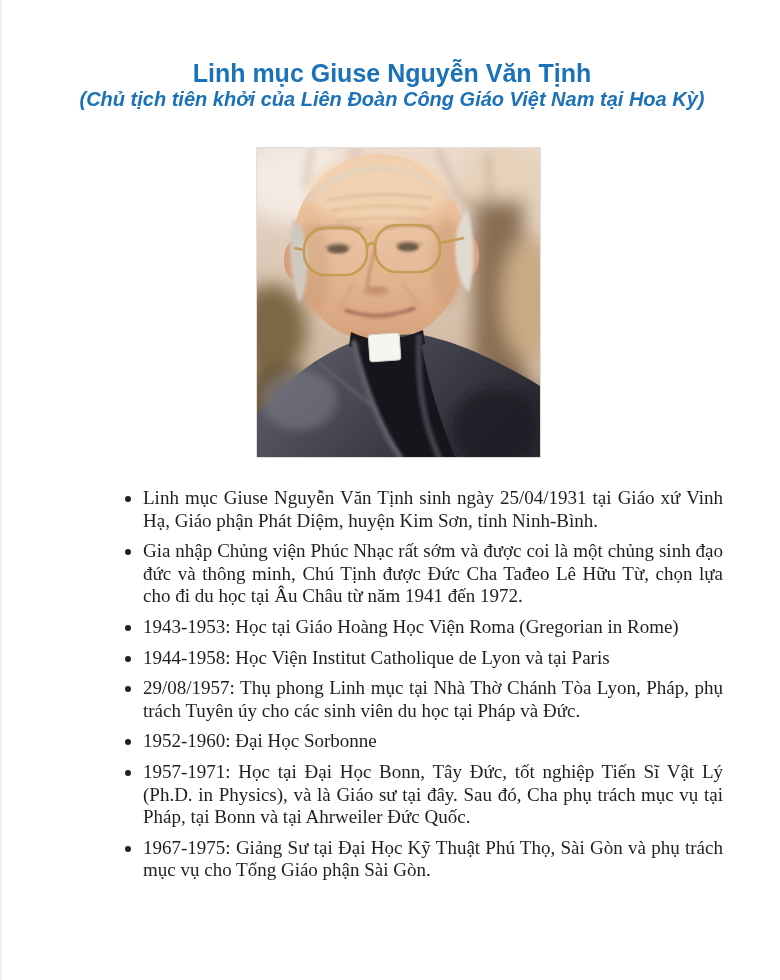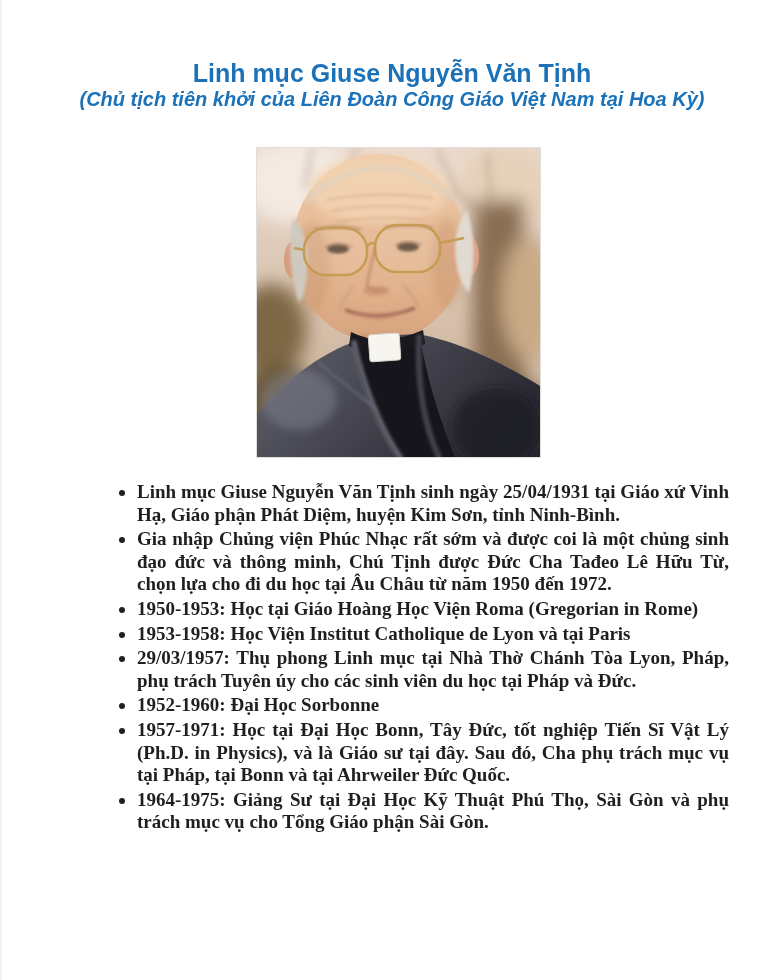--- a/index.html
+++ b/index.html
@@ -49,21 +49,21 @@
     left:115px;top:479px;
     width:596px;
     margin:0;
     padding:0 0 0 18px;
     font-size:19px;
     line-height:22.6px;
     color:#1f1f1f;
     text-align:justify;
   }
   .bio-list li{
-    margin:2px;padding:0;font-weight:bold;
+    margin:8px;padding:0;
   }
   .closing-paragraph{
     position:absolute;
     left:86px;top:822px;
     width:626px;
     margin:0;
     font-size:19px;
     line-height:22.6px;
     color:#1f1f1f;
     text-align:justify;
@@ -195,23 +195,23 @@
       <g stroke-linecap="round" fill="none" filter="url(#blurSoft)">
         <path d="M97,195 C106,238 126,286 143,309" stroke="#5d5e69" stroke-width="6"></path>
         <path d="M162,189 C160,235 167,278 182,309" stroke="#41414c" stroke-width="6"></path>
         <path d="M62,215 L120,262" stroke="#6b6c78" stroke-width="3" opacity="0.6"></path>
       </g>
     </svg>
   </div>
 
   <ul class="bio-list">
     <li>Linh mục Giuse Nguyễn Văn Tịnh sinh ngày 25/04/1931 tại Giáo xứ Vinh Hạ, Giáo phận Phát Diệm, huyện Kim Sơn, tỉnh Ninh-Bình.</li>
-    <li>Gia nhập Chủng viện Phúc Nhạc rất sớm và được coi là một chủng sinh đạo đức và thông minh, Chú Tịnh được Đức Cha Tađeo Lê Hữu Từ, chọn lựa cho đi du học tại Âu Châu từ năm 1950 đến 1972.</li>
-    <li>1950-1953: Học tại Giáo Hoàng Học Viện Roma (Gregorian in Rome)</li>
-    <li>1953-1958: Học Viện Institut Catholique de Lyon và tại Paris</li>
-    <li>29/03/1957: Thụ phong Linh mục tại Nhà Thờ Chánh Tòa Lyon, Pháp, phụ trách Tuyên úy cho các sinh viên du học tại Pháp và Đức.</li>
+    <li>Gia nhập Chủng viện Phúc Nhạc rất sớm và được coi là một chủng sinh đạo đức và thông minh, Chú Tịnh được Đức Cha Tađeo Lê Hữu Từ, chọn lựa cho đi du học tại Âu Châu từ năm 1941 đến 1972.</li>
+    <li>1943-1953: Học tại Giáo Hoàng Học Viện Roma (Gregorian in Rome)</li>
+    <li>1944-1958: Học Viện Institut Catholique de Lyon và tại Paris</li>
+    <li>29/08/1957: Thụ phong Linh mục tại Nhà Thờ Chánh Tòa Lyon, Pháp, phụ trách Tuyên úy cho các sinh viên du học tại Pháp và Đức.</li>
     <li>1952-1960: Đại Học Sorbonne</li>
     <li>1957-1971: Học tại Đại Học Bonn, Tây Đức, tốt nghiệp Tiến Sĩ Vật Lý (Ph.D. in Physics), và là Giáo sư tại đây. Sau đó, Cha phụ trách mục vụ tại Pháp, tại Bonn và tại Ahrweiler Đức Quốc.</li>
-    <li>1964-1975: Giảng Sư tại Đại Học Kỹ Thuật Phú Thọ, Sài Gòn và phụ trách mục vụ cho Tổng Giáo phận Sài Gòn.</li>
+    <li>1967-1975: Giảng Sư tại Đại Học Kỹ Thuật Phú Thọ, Sài Gòn và phụ trách mục vụ cho Tổng Giáo phận Sài Gòn.</li>
   </ul>
 
 
 </div>
 
 </body></html>

